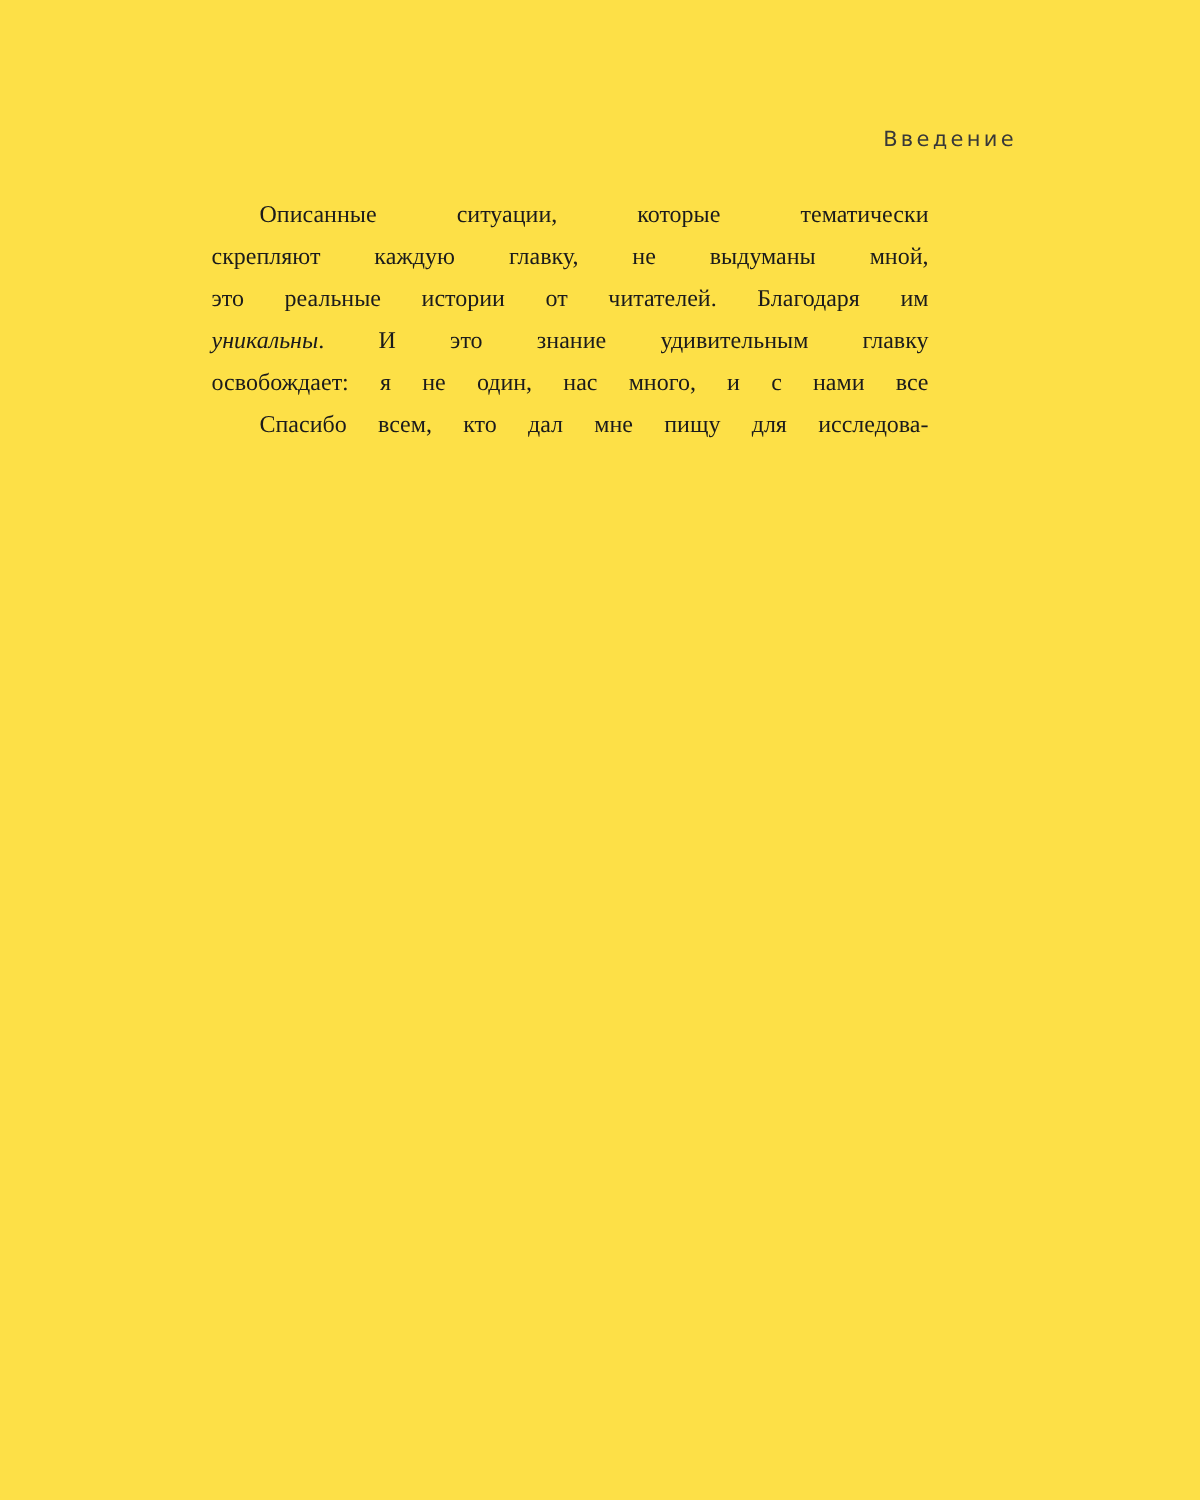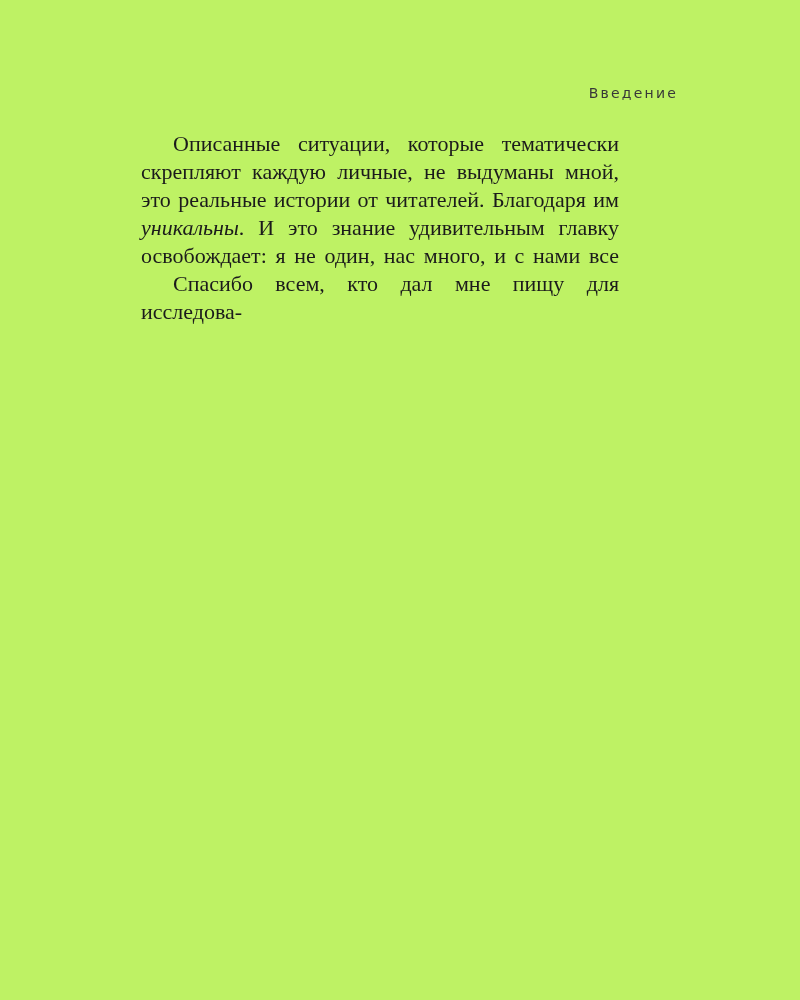--- a/index.html
+++ b/index.html
@@ -25,21 +25,21 @@
     letter-spacing: 2.2px;
     color: #383838;
     white-space: nowrap;
   }
   .text-block {
     position: absolute;
     left: 141px;
     top: 130px;
     width: 478px;
     font-family: "Liberation Serif", "DejaVu Serif", serif;
-    font-size: 22px;
+    font-size: 16px;
     line-height: 28px;
     color: #1b1b1b;
   }
   .paragraph {
     margin: 0;
   }
   .line {
     text-align: justify;
     text-align-last: left;
     white-space: normal;
@@ -50,26 +50,26 @@
   .line.indent {
     text-indent: 32px;
   }
   .line i {
     font-style: italic;
   }
 </style>
 </head>
 <body style="background: rgb(255, 255, 255);">
 
-<div class="page" style="background: #bef264;">
+<div class="page" style="background: #fde047;">
   <div class="running-header" style="color: rgb(56, 56, 56);">Введение</div>
   <div class="text-block" style="color: rgb(27, 27, 27);">
       <div class="paragraph">
         <div class="line justify indent"><span>Описанные ситуации, которые тематически</span></div>
-        <div class="line justify"><span>скрепляют каждую личные, не выдуманы мной,</span></div>
+        <div class="line justify"><span>скрепляют каждую главку, не выдуманы мной,</span></div>
         <div class="line justify"><span>это реальные истории от читателей. Благодаря им</span></div>
         <div class="line justify"><i>уникальны</i><span>. И это знание удивительным главку</span></div>
         <div class="line justify"><span>освобождает: я не один, нас много, и с нами все</span></div>
       </div>
       <div class="paragraph">
         <div class="line justify indent"><span>Спасибо всем, кто дал мне пищу для исследова-</span></div>
       </div>
     </div>
 </div>
 

